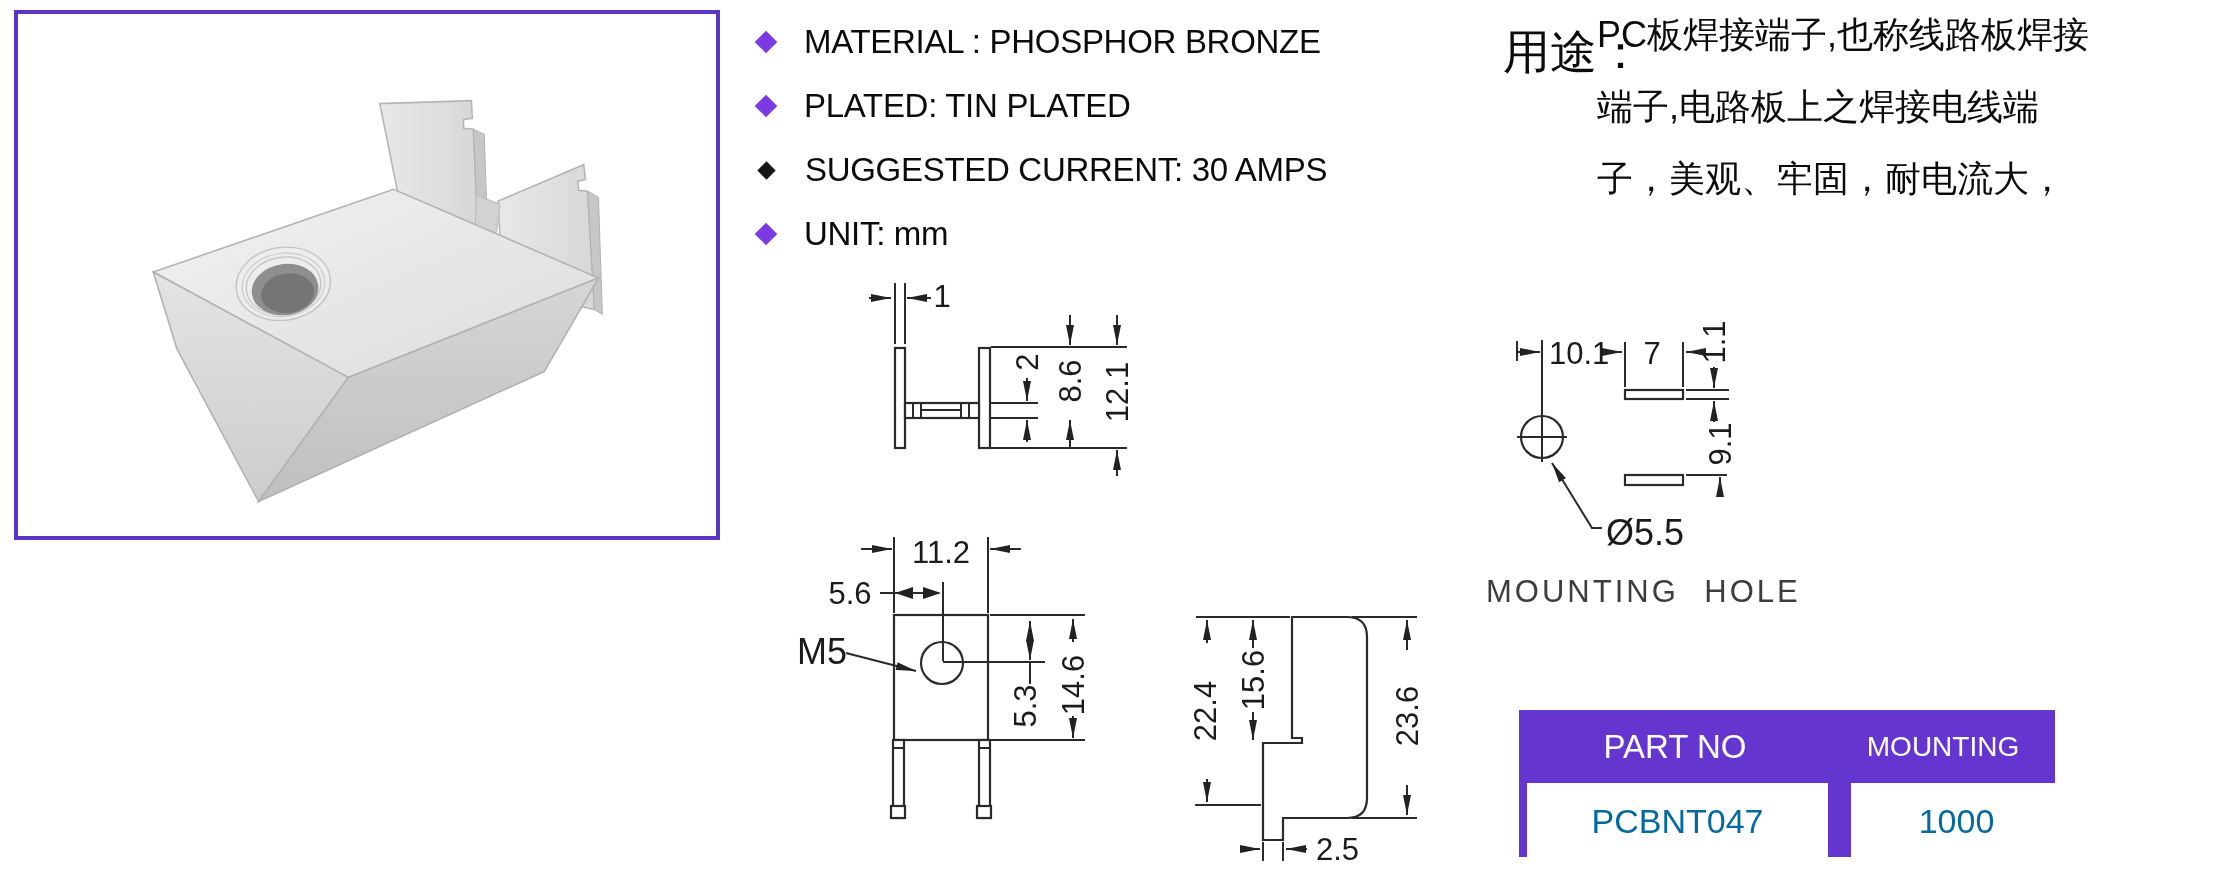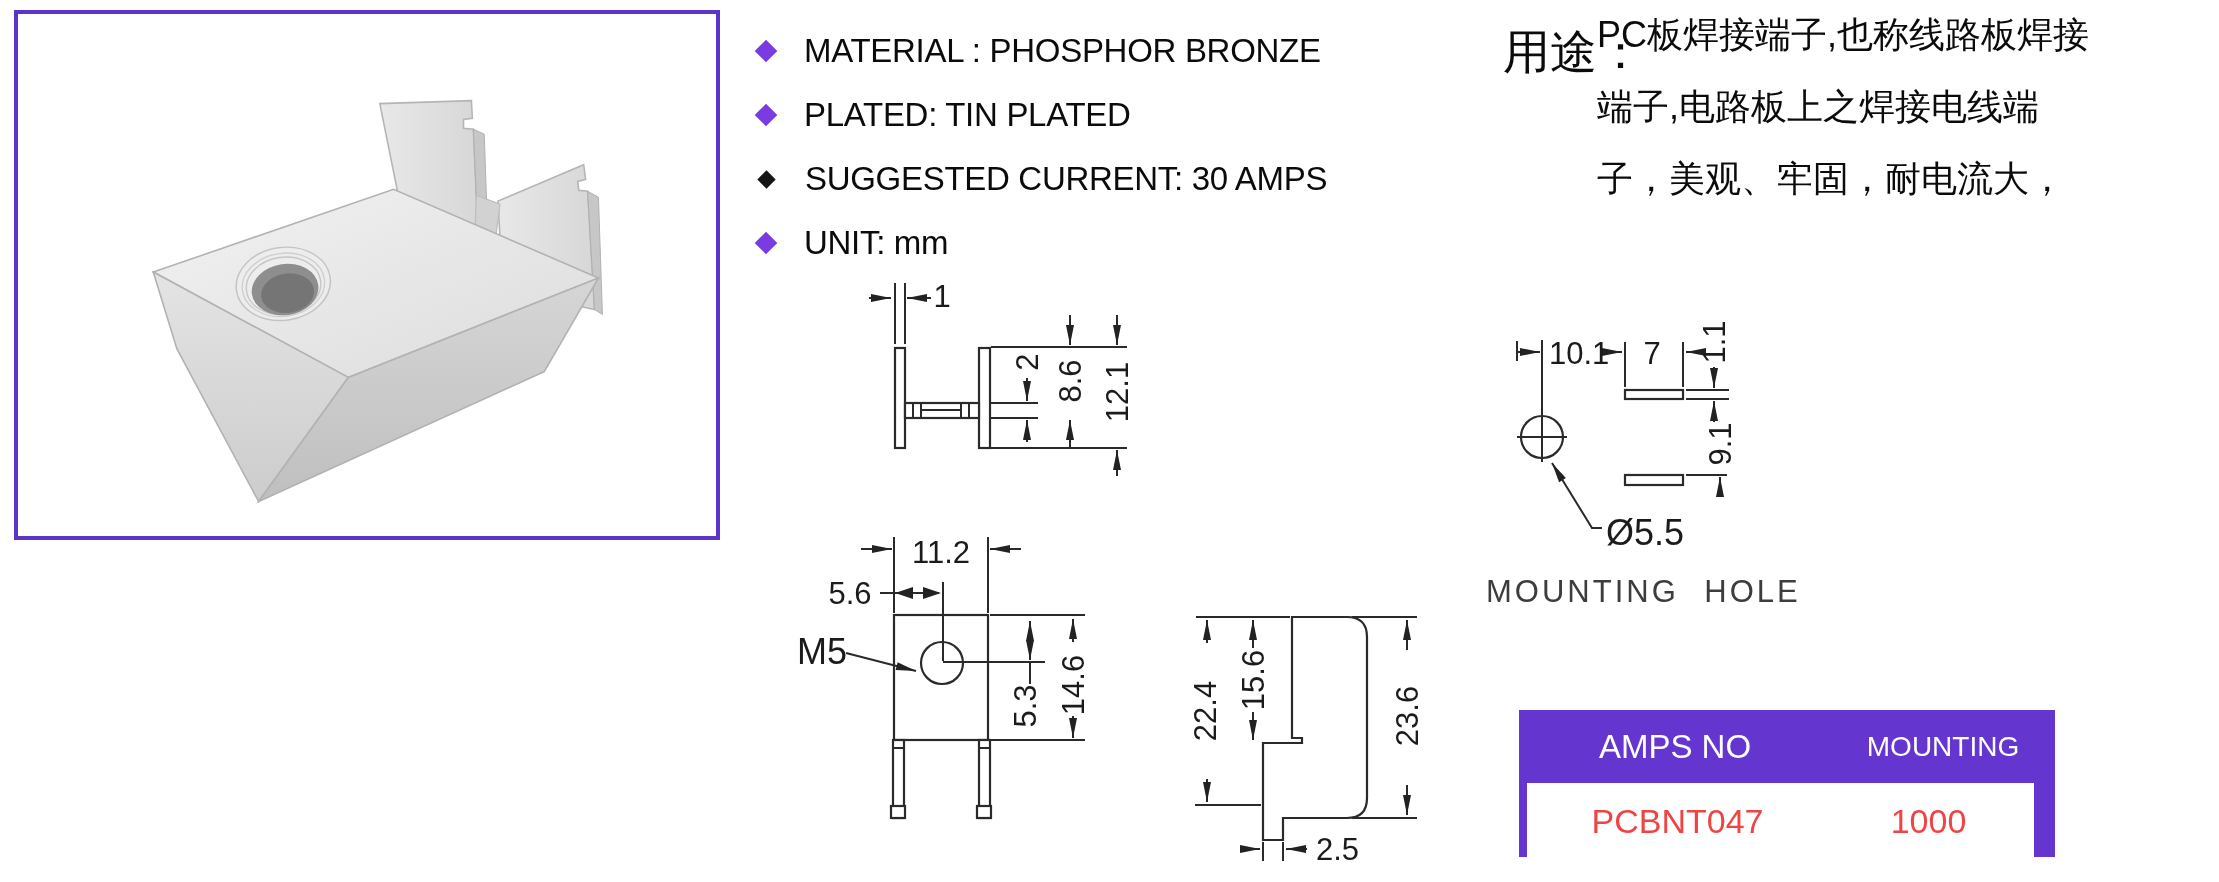--- a/index.html
+++ b/index.html
@@ -9,21 +9,21 @@
   }
 
   
   .photo-frame {
     position:absolute; left:14px; top:10px; width:706px; height:530px;
     border:4px solid #5b35c9; box-sizing:border-box; background:#fff;
   }
   .photo-frame svg { width:100%; height:100%; display:block; }
 
   
-  .specs { position:absolute; left:752px; top:33px; }
+  .specs { position:absolute; left:752px; top:24px; }
   .spec-row { display:flex; align-items:center; height:36px; margin-bottom:28px;
               font-size:33px; letter-spacing:-0.3px; white-space:nowrap; }
   .spec-row .diamond { width:16px; height:16px; background:#7a3ce2;
               transform:rotate(45deg); margin:0 30px 0 6px; flex:none; }
   .spec-row.black-bullet .diamond { background:#151515; width:13px; height:13px; margin:0 32px 0 8px; }
 
   
   .usage-label { position:absolute; left:1503px; top:21px; font-size:47px; white-space:nowrap; }
   .usage-lines { position:absolute; left:1597px; top:-1px; font-size:36px; line-height:72px; white-space:nowrap; }
   .usage-lines div { height:72px; }
@@ -37,23 +37,23 @@
   .dt-big { font-size:36px; }
   .caption { font-size:31px; fill:#3d3d3d; letter-spacing:3px; word-spacing:14px; }
 
   
   .mh-table { position:absolute; left:1519px; top:710px; width:536px; height:147px; background:#6435cf; }
   .mh-table .hdr { position:absolute; top:0; height:74px; display:flex; align-items:center;
                    justify-content:center; color:#ffffff; }
   .hdr.c1 { left:0; width:312px; font-size:33px; }
   .hdr.c2 { left:312px; width:224px; font-size:28px; }
   .cell { position:absolute; top:73px; height:76px; background:#ffffff; display:flex;
-          align-items:center; justify-content:center; font-size:34px; color:#ef4444; }
+          align-items:center; justify-content:center; font-size:34px; color:#0369a1; }
   .cell.c1 { left:8px;  width:301px; }
-  .cell.c2 { left:304px; width:211px; }
+  .cell.c2 { left:332px; width:211px; }
 </style>
 </head>
 <body>
 
 <div class="page">
 
   <div class="photo-frame">
     <svg viewBox="0 0 706 530" aria-hidden="true">
       <defs>
         <linearGradient id="gTop" x1="0" y1="0" x2="1" y2="1">
@@ -218,19 +218,19 @@
       <text class="dt" x="1549" y="364">10.1</text>
       <text class="dt dt-m" x="1652" y="364">7</text>
       <text class="dt dt-m" x="1714" y="342" transform="rotate(-90 1714 342)" dy="0.35em">1.1</text>
       <text class="dt dt-m" x="1720" y="444" transform="rotate(-90 1720 444)" dy="0.35em">9.1</text>
       <text class="dt dt-big" x="1606" y="545">Ø5.5</text>
       <text class="caption" x="1486" y="602">MOUNTING HOLE</text>
     </g>
   </svg>
 
   <div class="mh-table">
-    <div class="hdr c1">AMPS NO</div>
+    <div class="hdr c1">PART NO</div>
     <div class="hdr c2">MOUNTING</div>
     <div class="cell c1">PCBNT047</div>
     <div class="cell c2">1000</div>
   </div>
 
 </div>
 
 </body></html>

